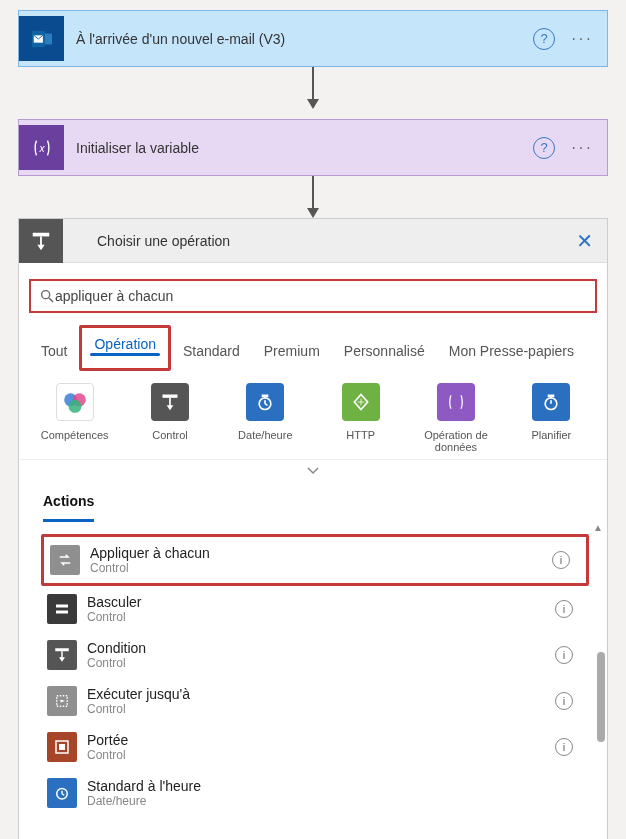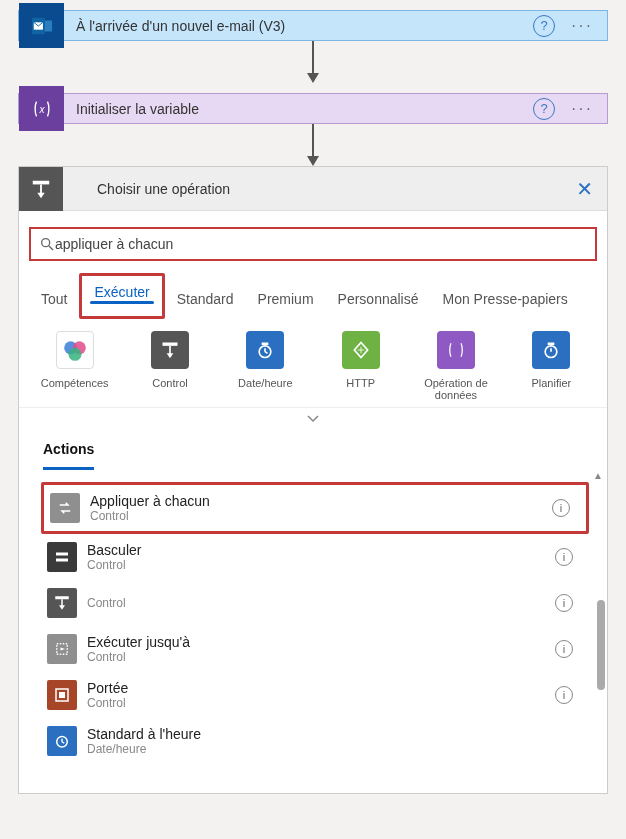--- a/index.html
+++ b/index.html
@@ -1,19 +1,19 @@
 <!DOCTYPE html>
 <html><head>
 <meta charset="utf-8">
 <style>
 * { box-sizing: border-box; margin: 0; padding: 0; font-family: "Segoe UI", Arial, sans-serif; }
 body { background: #f3f2f1; width: 626px; }
 .canvas { padding: 0; }
 .flow-step {
-  display: flex; align-items: center; height: 31px;
+  display: flex; align-items: center; height: 57px;
   margin: 10px 18px 0 18px; border: 1px solid #ccc;
 }
 .step-1 { background: #c5e5fb; border-color:#7cb6e4;}
 .step-2 { background: #e7d9f3; border-color:#b79acf;}
 .step-icon {
   width: 45px; height: 45px; display:flex; align-items:center; justify-content:center;
   color: #fff; font-size:18px;
 }
 .step-icon-1 { background: linear-gradient(#0a4a8e,#0a4a8e); }
 .step-icon-2 { background: #6a3f9e; }
@@ -155,21 +155,21 @@
             <circle cx="10" cy="10" r="6" fill="none" stroke="#666" stroke-width="2"></circle>
             <line x1="15" y1="15" x2="21" y2="21" stroke="#666" stroke-width="2"></line>
           </svg>
         <input value="appliquer à chacun" style="">
       </div>
     </div>
 
     <div class="tabs-row">
       <div class="category-tab">Tout</div>
       <div class="predef-box">
-        <div class="category-tab active" style="padding:2px 4px 8px 4px">Exécuter</div>
+        <div class="category-tab active" style="padding:2px 4px 8px 4px">Opération</div>
       </div>
       <div class="category-tab">Standard</div>
       <div class="category-tab">Premium</div>
       <div class="category-tab">Personnalisé</div>
       <div class="category-tab">Mon Presse-papiers</div>
     </div>
 
     <div class="conn-row">
       <div class="conn-item">
         <div class="conn-tile" style="background:#fff;border:1px solid #ddd">
@@ -275,20 +275,21 @@
 
       <div class="action-item">
         <div class="action-icon" style="background:#555">
           <svg width="18" height="18" viewBox="0 0 24 24">
               <rect x="3" y="3" width="18" height="4" fill="#fff"></rect>
               <line x1="12" y1="7" x2="12" y2="18" stroke="#fff" stroke-width="2"></line>
               <polygon points="8,15 16,15 12,21" fill="#fff"></polygon>
             </svg>
         </div>
         <div class="action-text">
+          <div class="action-title">Condition</div>
           <div class="action-sub">Control</div>
         </div>
         <div class="action-info">i</div>
       </div>
 
       <div class="action-item">
         <div class="action-icon" style="background:#8f8f8f">
           <svg width="18" height="18" viewBox="0 0 24 24">
               <rect x="5" y="5" width="14" height="14" fill="none" stroke="#fff" stroke-width="2" stroke-dasharray="2 2"></rect>
               <polygon points="10,10 16,12 10,14" fill="#fff"></polygon>

